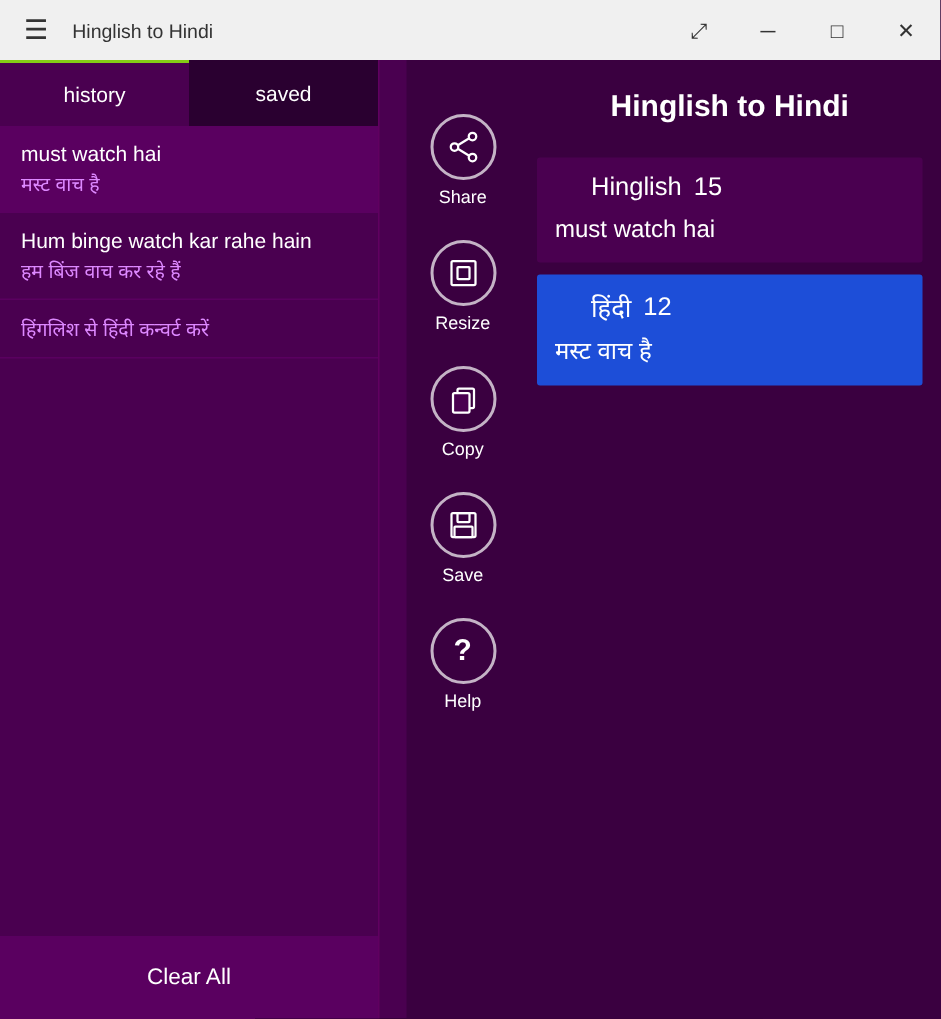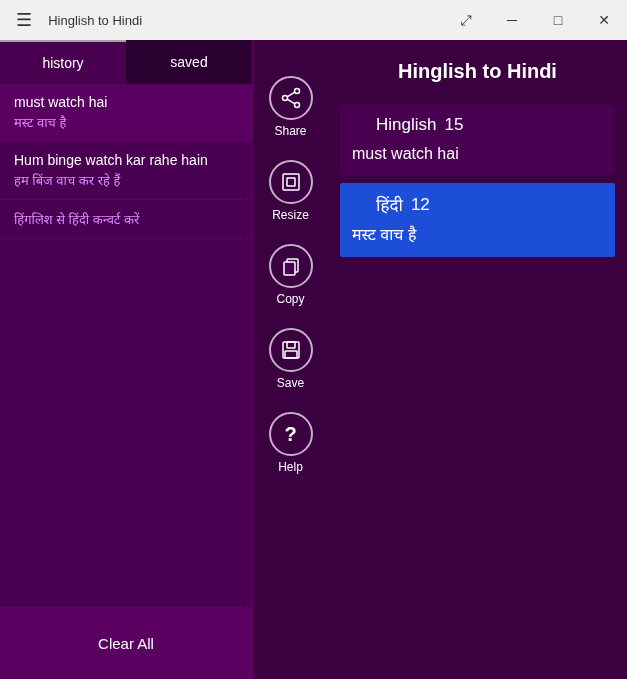--- a/index.html
+++ b/index.html
@@ -81,21 +81,21 @@
       display: flex;
       align-items: center;
       justify-content: center;
       color: white;
       font-size: 14px;
       cursor: pointer;
       text-transform: lowercase;
     }
     .tab.active {
       background: #4a0050;
-      border-top: 2px solid #a3a3a3;
+      border-top: 2px solid #84cc16;
     }
     .tab:not(.active) {
       background: #2a0030;
     }
 
     
     .history-list {
       flex: 1;
       overflow-y: auto;
       padding: 0;
@@ -111,21 +111,21 @@
       font-size: 14px;
       margin-bottom: 3px;
     }
     .history-item .hindi {
       color: #dd88ff;
       font-size: 13px;
     }
 
     
     .clear-btn {
-      height: 72px;
+      height: 55px;
       background: #5a0060;
       display: flex;
       align-items: center;
       justify-content: center;
       color: white;
       font-size: 15px;
       cursor: pointer;
       border: none;
       width: 100%;
       font-family: 'Segoe UI', Arial, sans-serif;
@@ -133,20 +133,21 @@
 
     
     .actions-panel {
       width: 75px;
       background: #3a0040;
       display: flex;
       flex-direction: column;
       align-items: center;
       padding-top: 30px;
       gap: 10px;
+      margin-left: 18px;
     }
     .action-btn {
       display: flex;
       flex-direction: column;
       align-items: center;
       cursor: pointer;
       padding: 6px;
       color: white;
     }
     .action-btn .icon-circle {

